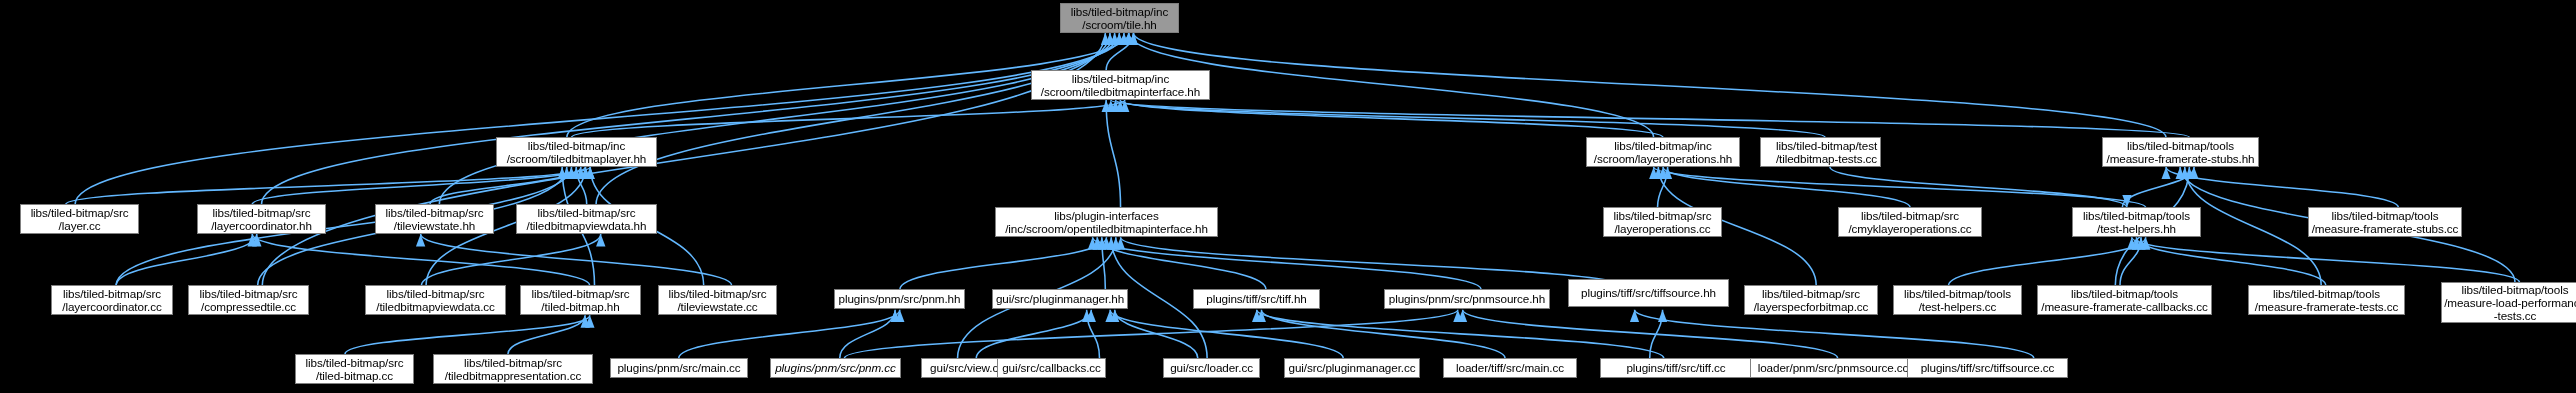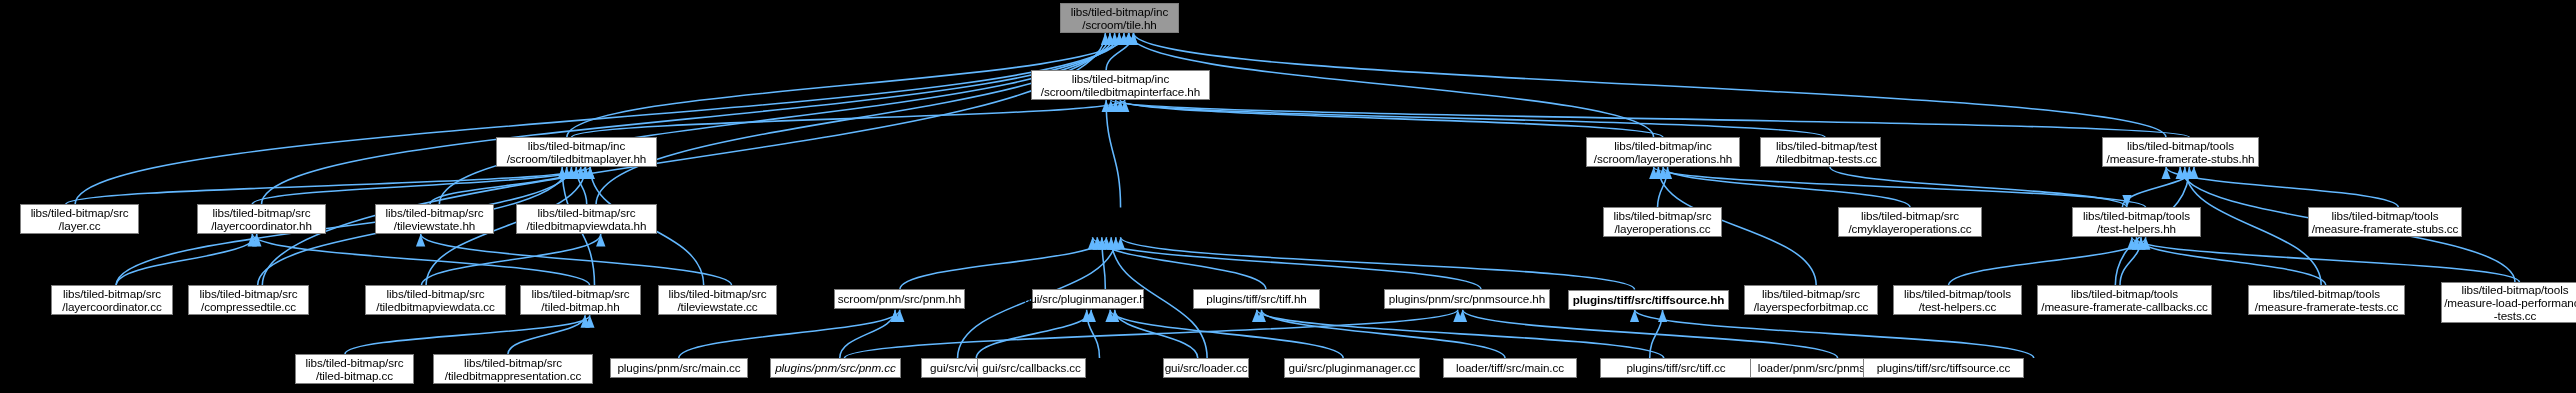--- a/index.html
+++ b/index.html
@@ -132,62 +132,64 @@
     <div class="node" style="left: 2085px; top: 137px; width: 157px; height: 30px;">libs/tiled-bitmap/tools
 /measure-framerate-stubs.hh</div>
     <div class="node" style="left: 3.1px; top: 204px; width: 119px; height: 30px;">libs/tiled-bitmap/src
 /layer.cc</div>
     <div class="node" style="left: 180px; top: 204px; width: 129px; height: 30px;">libs/tiled-bitmap/src
 /layercoordinator.hh</div>
     <div class="node" style="left: 358px; top: 204px; width: 119px; height: 30px;">libs/tiled-bitmap/src
 /tileviewstate.hh</div>
     <div class="node" style="left: 499px; top: 204px; width: 141px; height: 30px;">libs/tiled-bitmap/src
 /tiledbitmapviewdata.hh</div>
+    <div class="node" style="left: 978px; top: 207px; width: 223px; height: 30px;">libs/plugin-interfaces
+/inc/scroom/opentiledbitmapinterface.hh</div>
     <div class="node" style="left: 1586px; top: 207px; width: 119px; height: 30px;">libs/tiled-bitmap/src
 /layeroperations.cc</div>
     <div class="node" style="left: 1821px; top: 207px; width: 144px; height: 30px;">libs/tiled-bitmap/src
 /cmyklayeroperations.cc</div>
     <div class="node" style="left: 2055px; top: 207px; width: 129px; height: 30px;">libs/tiled-bitmap/tools
 /test-helpers.hh</div>
     <div class="node" style="left: 2291px; top: 207px; width: 154px; height: 30px;">libs/tiled-bitmap/tools
 /measure-framerate-stubs.cc</div>
     <div class="node" style="left: 34px; top: 285px; width: 122px; height: 30px;">libs/tiled-bitmap/src
 /layercoordinator.cc</div>
     <div class="node" style="left: 171px; top: 285px; width: 121px; height: 30px;">libs/tiled-bitmap/src
 /compressedtile.cc</div>
     <div class="node" style="left: 348px; top: 285px; width: 141px; height: 30px;">libs/tiled-bitmap/src
 /tiledbitmapviewdata.cc</div>
     <div class="node" style="left: 503px; top: 285px; width: 121px; height: 30px;">libs/tiled-bitmap/src
 /tiled-bitmap.hh</div>
     <div class="node" style="left: 641px; top: 285px; width: 119px; height: 30px;">libs/tiled-bitmap/src
 /tileviewstate.cc</div>
-    <div class="node" style="left: 817px; top: 289px; width: 131px; height: 20px;">scroom/pnm/src/pnm.hh</div>
-    <div class="node" style="left: 1015px; top: 289px; width: 112px; height: 20px;">gui/src/pluginmanager.hh</div>
+    <div class="node" style="left: 817px; top: 289px; width: 131px; height: 20px;">plugins/pnm/src/pnm.hh</div>
+    <div class="node" style="left: 975px; top: 289px; width: 136px; height: 20px;">gui/src/pluginmanager.hh</div>
     <div class="node" style="left: 1176px; top: 289px; width: 127px; height: 20px;">plugins/tiff/src/tiff.hh</div>
     <div class="node" style="left: 1367px; top: 289px; width: 166px; height: 20px;">plugins/pnm/src/pnmsource.hh</div>
-    <div class="node" style="left: 1551px; top: 290px; width: 161px; height: 20px; font-weight: bold;">plugins/tiff/src/tiffsource.hh</div>
+    <div class="node" style="left: 1551px; top: 279px; width: 161px; height: 28px;">plugins/tiff/src/tiffsource.hh</div>
     <div class="node" style="left: 1727px; top: 285px; width: 134px; height: 30px;">libs/tiled-bitmap/src
 /layerspecforbitmap.cc</div>
     <div class="node" style="left: 1876px; top: 285px; width: 129px; height: 30px;">libs/tiled-bitmap/tools
 /test-helpers.cc</div>
     <div class="node" style="left: 2020px; top: 285px; width: 175px; height: 30px;">libs/tiled-bitmap/tools
 /measure-framerate-callbacks.cc</div>
     <div class="node" style="left: 2231px; top: 285px; width: 157px; height: 30px;">libs/tiled-bitmap/tools
 /measure-framerate-tests.cc</div>
     <div class="node" style="left: 2424px; top: 282px; width: 148px; height: 41px;">libs/tiled-bitmap/tools
 /measure-load-performance
 -tests.cc</div>
     <div class="node" style="left: 278px; top: 354px; width: 119px; height: 30px;">libs/tiled-bitmap/src
 /tiled-bitmap.cc</div>
     <div class="node" style="left: 416px; top: 354px; width: 160px; height: 30px;">libs/tiled-bitmap/src
 /tiledbitmappresentation.cc</div>
     <div class="node" style="left: 593px; top: 358px; width: 138px; height: 20px;">plugins/pnm/src/main.cc</div>
     <div class="node" style="left: 753px; top: 358px; width: 131px; height: 20px; font-style: italic;">plugins/pnm/src/pnm.cc</div>
     <div class="node" style="left: 904px; top: 358px; width: 92px; height: 20px;">gui/src/view.cc</div>
-    <div class="node" style="left: 960px; top: 358px; width: 109px; height: 20px;">gui/src/callbacks.cc</div>
-    <div class="node" style="left: 1146px; top: 358px; width: 86px; height: 20px;">gui/src/loader.cc</div>
+    <div class="node" style="left: 980px; top: 358px; width: 109px; height: 20px;">gui/src/callbacks.cc</div>
+    <div class="node" style="left: 1146px; top: 358px; width: 97px; height: 20px;">gui/src/loader.cc</div>
     <div class="node" style="left: 1267px; top: 358px; width: 136px; height: 20px;">gui/src/pluginmanager.cc</div>
     <div class="node" style="left: 1426px; top: 358px; width: 134px; height: 20px;">loader/tiff/src/main.cc</div>
     <div class="node" style="left: 1583px; top: 358px; width: 152px; height: 20px;">plugins/tiff/src/tiff.cc</div>
     <div class="node" style="left: 1733px; top: 358px; width: 166px; height: 20px;">loader/pnm/src/pnmsource.cc</div>
-    <div class="node" style="left: 1846px; top: 358px; width: 161px; height: 20px;">plugins/tiff/src/tiffsource.cc</div>
+    <div class="node" style="left: 1890px; top: 358px; width: 161px; height: 20px;">plugins/tiff/src/tiffsource.cc</div>
   </div>
 
 
 </body></html>

